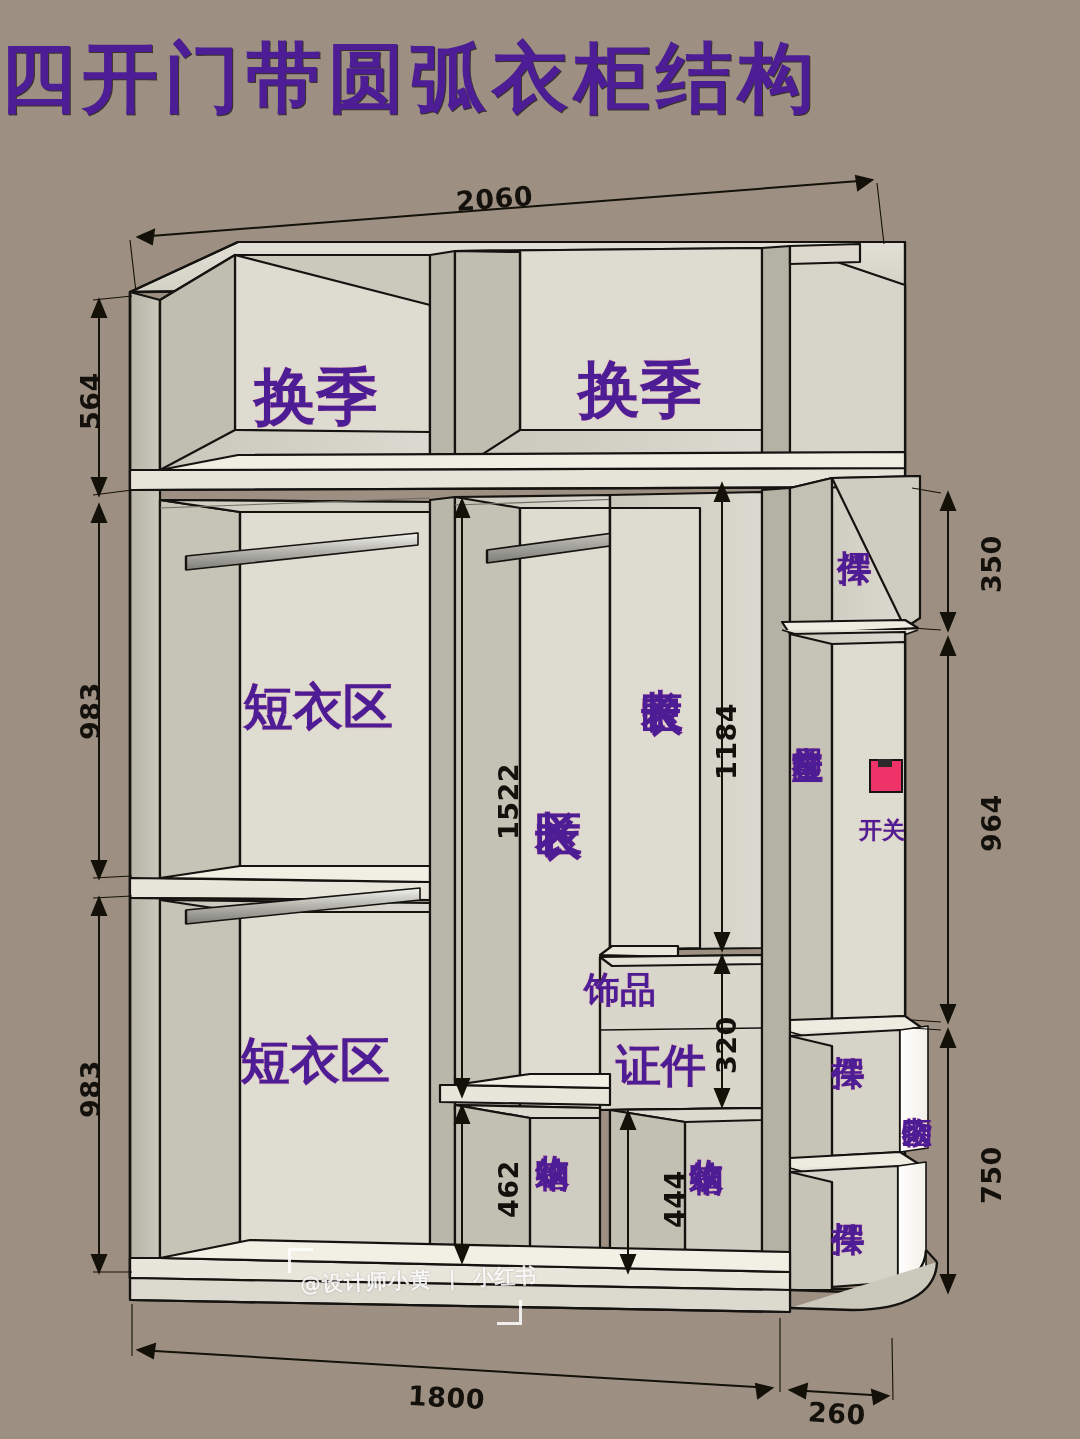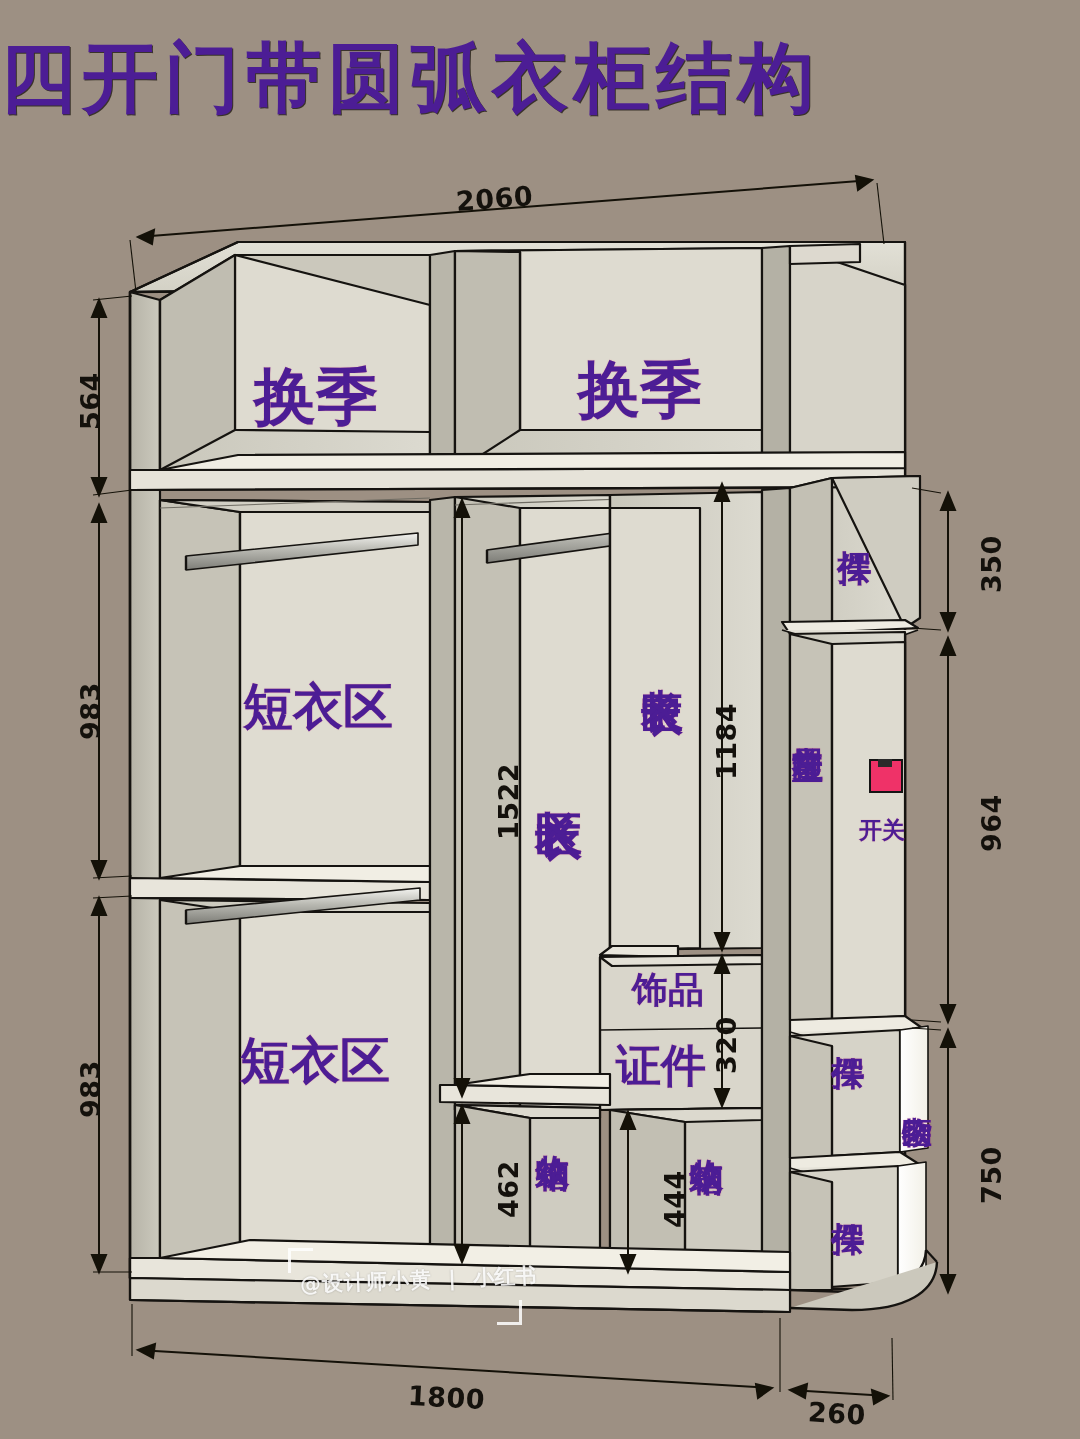--- a/index.html
+++ b/index.html
@@ -345,21 +345,21 @@
 
   <div class="zlabel" style="left:254px;top:365px;font-size:62px;">换季</div>
   <div class="zlabel" style="left:578px;top:358px;font-size:62px;">换季</div>
 
   <div class="zlabel" style="left:243px;top:682px;font-size:50px;">短衣区</div>
   <div class="zlabel" style="left:240px;top:1036px;font-size:50px;">短衣区</div>
 
   <div class="zlabel vert" style="left:536px;top:772px;font-size:47px;">长衣区</div>
   <div class="zlabel vert" style="left:641px;top:655px;font-size:42px;">中长衣区</div>
 
-  <div class="zlabel" style="left:632px;top:972px;font-size:36px;">饰品</div>
+  <div class="zlabel" style="left:584px;top:972px;font-size:36px;">饰品</div>
   <div class="zlabel" style="left:616px;top:1043px;font-size:45px;">证件</div>
 
   <div class="zlabel vert" style="left:536px;top:1128px;font-size:34px;">收纳箱</div>
   <div class="zlabel vert" style="left:690px;top:1132px;font-size:34px;">收纳箱</div>
 
   <div class="zlabel vert" style="left:838px;top:524px;font-size:34px;">摆件</div>
   <div class="zlabel vert" style="left:792px;top:722px;font-size:31px;">常用挂置区</div>
   <div class="zlabel vert" style="left:832px;top:1030px;font-size:33px;">摆件</div>
   <div class="zlabel vert" style="left:832px;top:1196px;font-size:33px;">摆件</div>
   <div class="zlabel vert" style="left:902px;top:1092px;font-size:30px;">杂物区</div>

